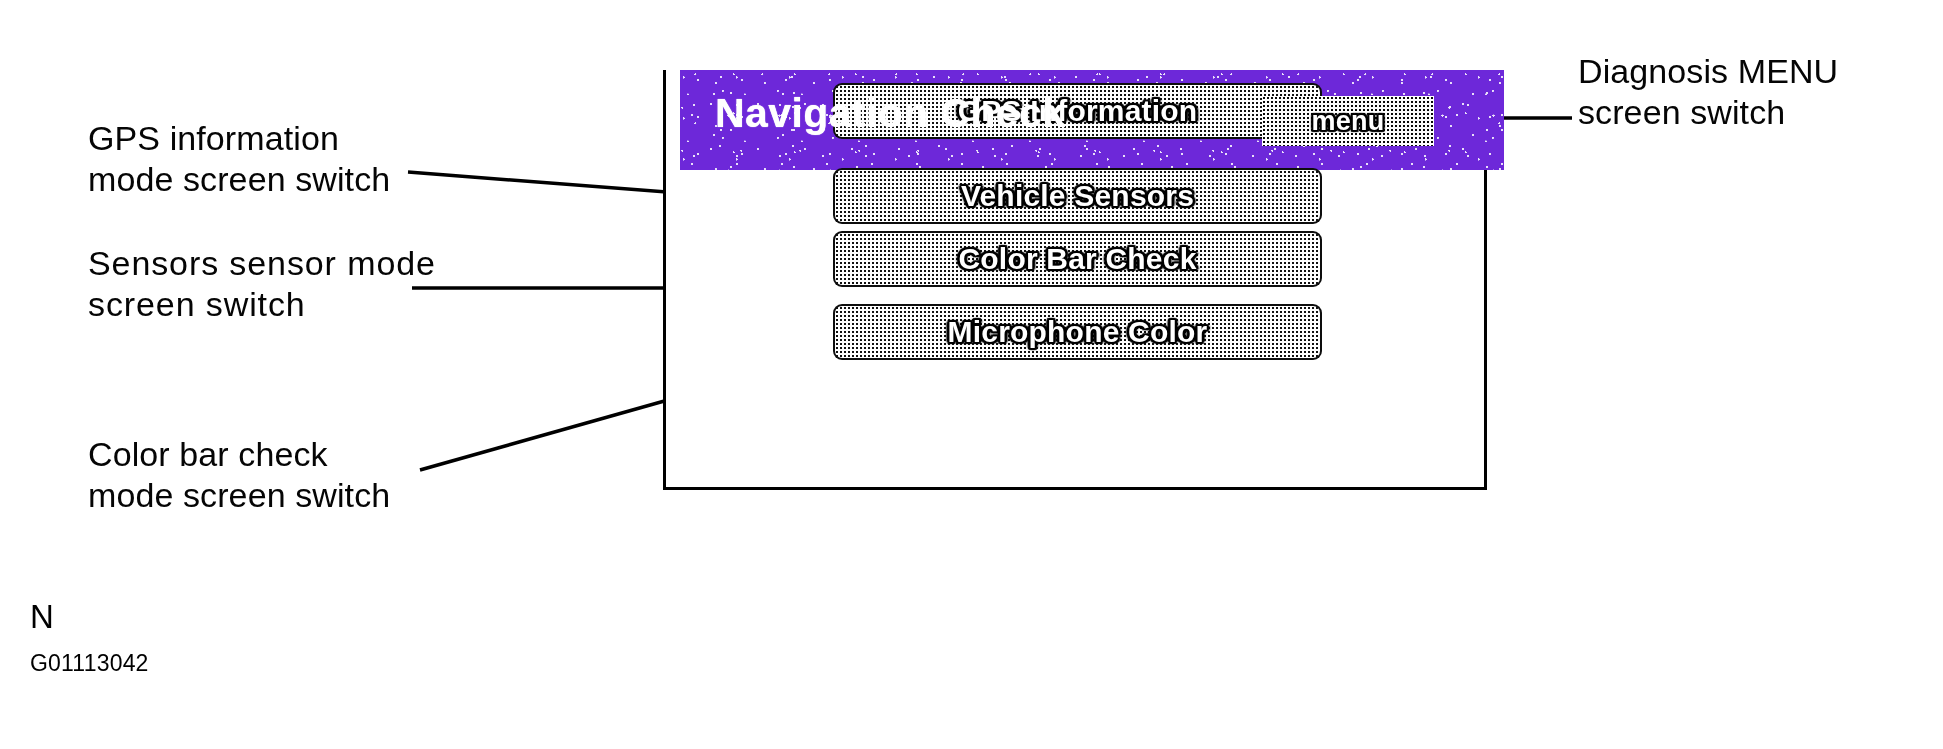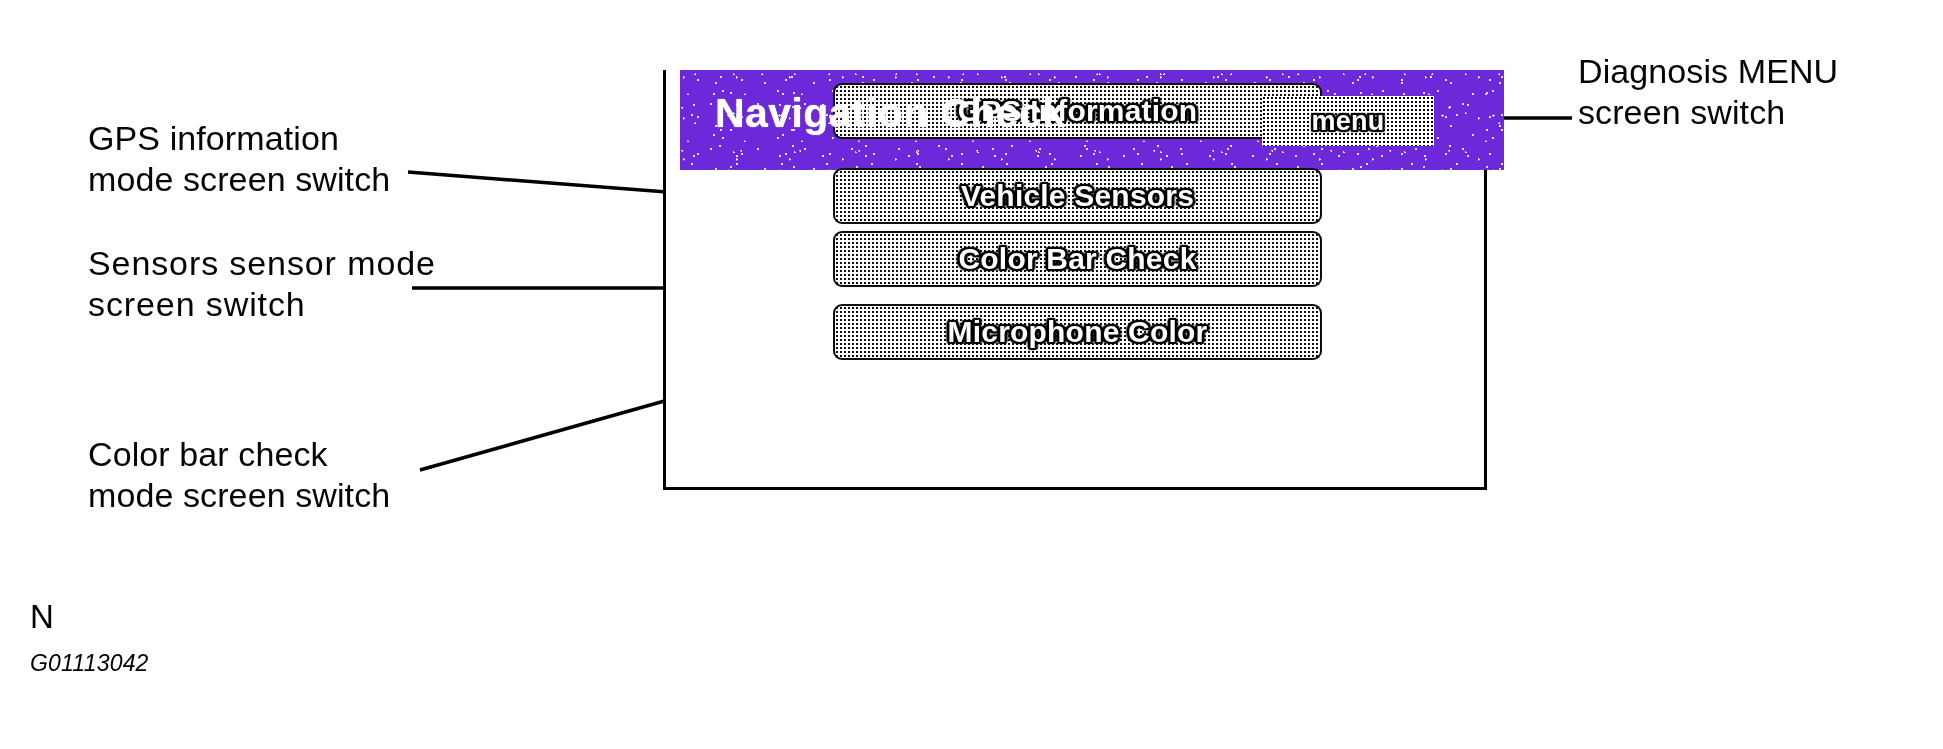--- a/index.html
+++ b/index.html
@@ -146,21 +146,21 @@
   #navbtn-2{top:163px;}
   #navbtn-3{top:236px;}
 
   
   #ref-n{
     position:absolute;left:30px;top:598px;
     font-size:33px;font-weight:400;color:#000;
   }
   #ref-code{
     position:absolute;left:30px;top:650px;
-    font-size:23px;font-weight:400;color:#000;letter-spacing:0.2px;font-style:italic;
+    font-size:23px;font-weight:400;color:#000;letter-spacing:0.2px;
   }
 </style>
 </head>
 <body>
 
 <div id="stage">
 
   <svg id="leaders" width="1943" height="749" style="position:absolute;left:0;top:0;pointer-events:none;">
 
     <line x1="408" y1="172" x2="835" y2="205" stroke="#000" stroke-width="3.5"></line>

